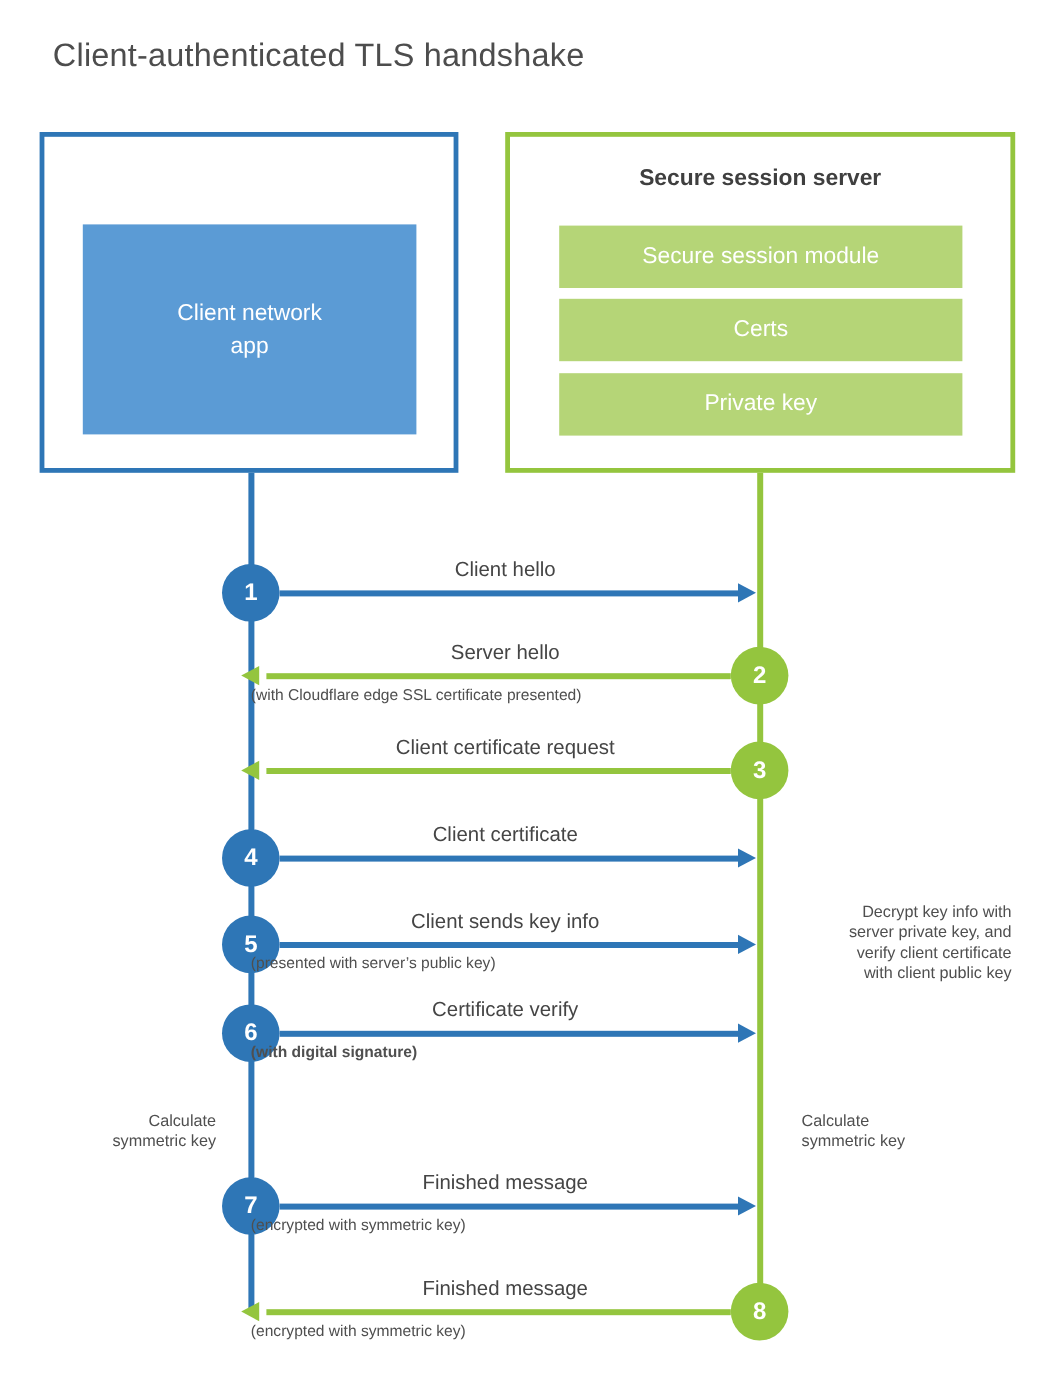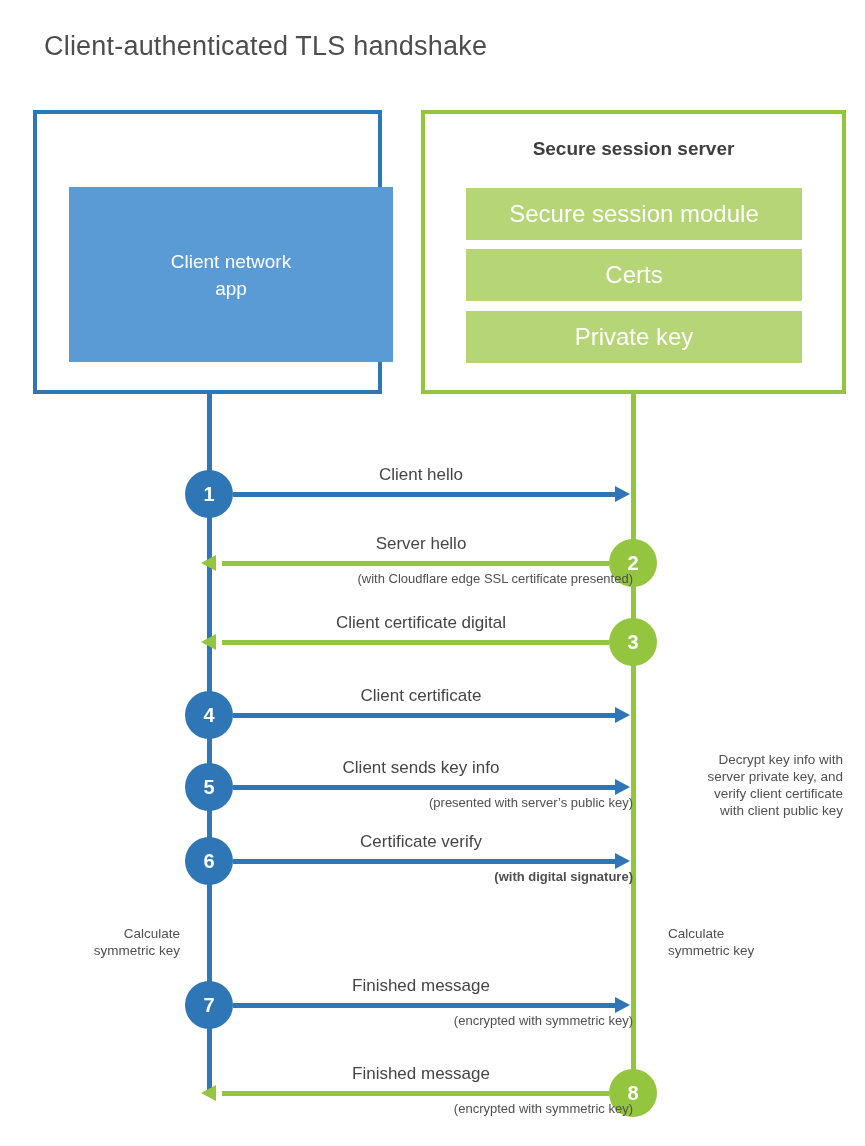--- a/index.html
+++ b/index.html
@@ -21,28 +21,28 @@
   }
 
   .device-box{position:absolute;top:110px;height:284px;box-sizing:border-box;background:#fff;}
   .client-box{left:33px;width:349px;border:4px solid var(--blue);}
   .server-box{left:421px;width:425px;border:4px solid var(--green);}
   .box-heading{
     position:absolute;left:0;top:24px;width:100%;text-align:center;
     font-size:19px;font-weight:bold;color:var(--ink-dark);
   }
   .client-app{
-    position:absolute;left:32px;top:73px;width:324px;height:175px;
+    position:absolute;left:32px;top:73px;width:278px;height:175px;
     background:var(--light-blue);color:#fff;font-size:19px;line-height:27px;
     display:flex;align-items:center;justify-content:center;text-align:center;
     white-space:pre-line;
   }
   .server-bar{
     position:absolute;left:41px;width:336px;height:52px;
-    background:var(--light-green);color:#fff;font-size:24px;
+    background:var(--light-green);color:#fff;font-size:19px;
     display:flex;align-items:center;justify-content:center;text-align:center;
   }
   .server-bar.bar-0{top:74px;}
   .server-bar.bar-1{top:135px;}
   .server-bar.bar-2{top:197px;}
 
   .vline{position:absolute;width:5px;}
   .vline-blue{left:207px;top:394px;height:701px;background:var(--blue);}
   .vline-green{left:631px;top:394px;height:699px;background:var(--green);}
 
@@ -59,21 +59,21 @@
   .arrow-shaft.server{background:var(--green);}
   .arrow-head{position:absolute;width:0;height:0;border-top:8px solid transparent;border-bottom:8px solid transparent;}
   .arrow-head.right.client{border-left:15px solid var(--blue);}
   .arrow-head.left.server{border-right:15px solid var(--green);}
 
   .step-label{
     position:absolute;left:209px;width:424px;text-align:center;
     font-size:17px;color:var(--ink);
   }
   .step-sub{
-    position:absolute;left:209px;width:424px;text-align:right;
+    position:absolute;left:209px;width:424px;text-align:left;
     font-size:13px;color:var(--ink-soft);
   }
 
   .side-note{
     position:absolute;font-size:13.5px;line-height:17px;color:var(--ink-soft);
     white-space:pre-line;
   }
   .note-decrypt{left:658px;top:751px;width:185px;text-align:right;}
   .calc-left{left:40px;top:925px;width:140px;text-align:right;}
   .calc-right{left:668px;top:925px;width:140px;text-align:left;}
@@ -106,21 +106,21 @@
       <div class="circle client" style="left: 185px; top: 470px;">1</div>
       <div class="step-label" style="top: 465px;">Client hello</div>
       <div class="arrow-shaft server" style="left: 222px; top: 561px; width: 387px;"></div>
       <div class="arrow-head left server" style="left: 201px; top: 555px;"></div>
       <div class="circle server" style="left: 609px; top: 539px;">2</div>
       <div class="step-label" style="top: 534px;">Server hello</div>
       <div class="step-sub" style="top: 571px;">(with Cloudflare edge SSL certificate presented)</div>
       <div class="arrow-shaft server" style="left: 222px; top: 640px; width: 387px;"></div>
       <div class="arrow-head left server" style="left: 201px; top: 634px;"></div>
       <div class="circle server" style="left: 609px; top: 618px;">3</div>
-      <div class="step-label" style="top: 613px;">Client certificate digital</div>
+      <div class="step-label" style="top: 613px;">Client certificate request</div>
       <div class="arrow-shaft client" style="left: 233px; top: 713px; width: 383px;"></div>
       <div class="arrow-head right client" style="left: 615px; top: 707px;"></div>
       <div class="circle client" style="left: 185px; top: 691px;">4</div>
       <div class="step-label" style="top: 686px;">Client certificate</div>
       <div class="arrow-shaft client" style="left: 233px; top: 785px; width: 383px;"></div>
       <div class="arrow-head right client" style="left: 615px; top: 779px;"></div>
       <div class="circle client" style="left: 185px; top: 763px;">5</div>
       <div class="step-label" style="top: 758px;">Client sends key info</div>
       <div class="step-sub" style="top: 795px;">(presented with server’s public key)</div>
       <div class="arrow-shaft client" style="left: 233px; top: 859px; width: 383px;"></div>

